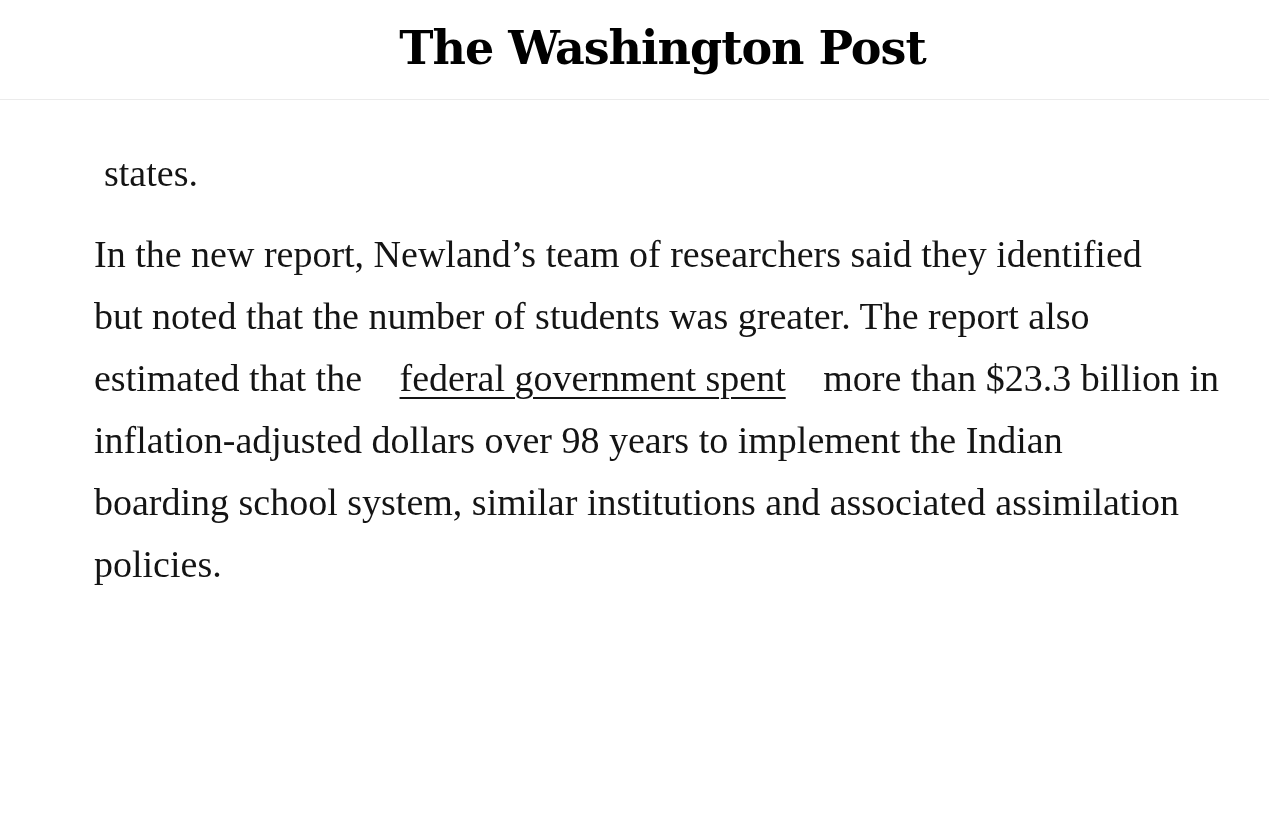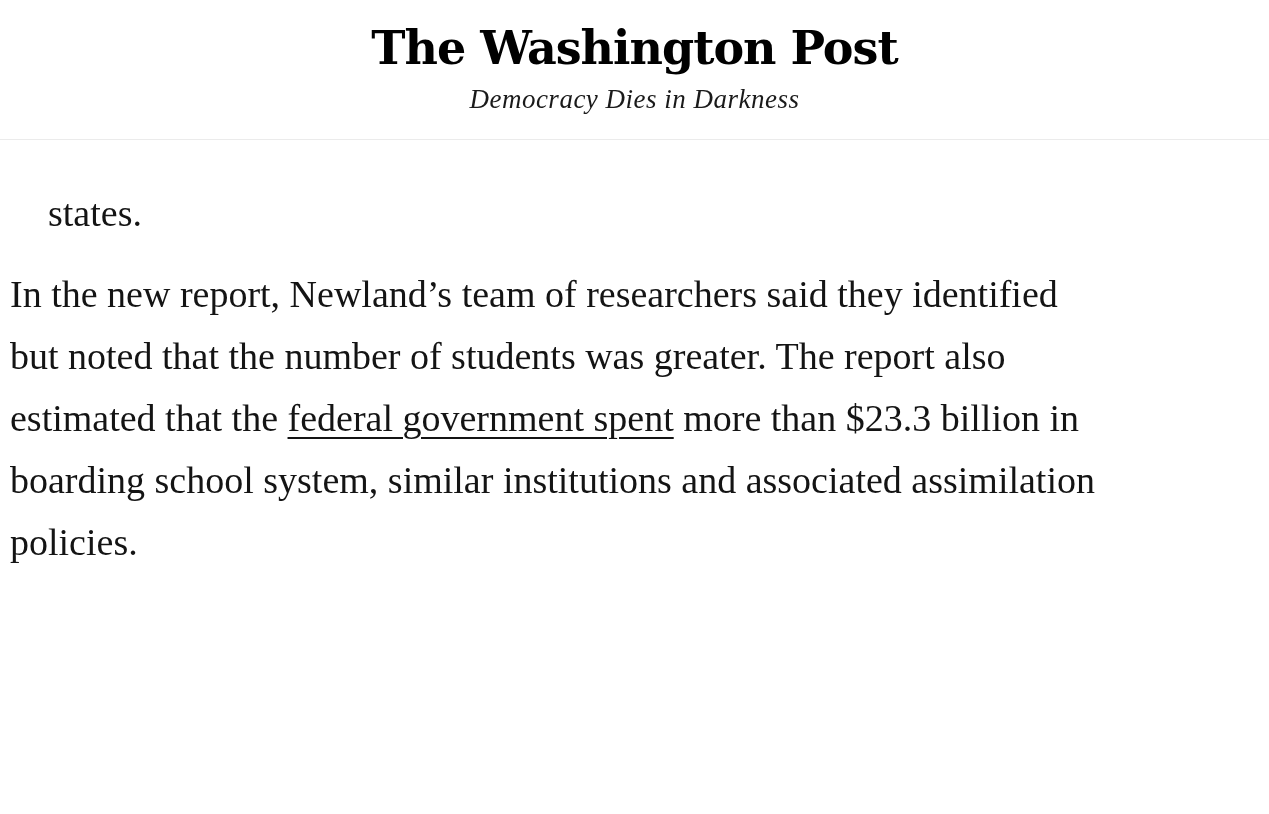--- a/index.html
+++ b/index.html
@@ -1,20 +1,20 @@
 <!DOCTYPE html>
 <html style="--text-color: #141414; --divider-color: #ebebeb; --bg-color: #ffffff;"><head>
 <meta charset="utf-8">
 <style>
   :root {
     --text-color: #141414;
     --divider-color: #ebebeb;
     --bg-color: #ffffff;
   }
-  * { box-sizing: border-box; }
+  * { box-sizing: border-box; padding-left: 28px; }
   html, body {
     margin: 0;
     padding: 0;
     background: var(--bg-color);
     width: 1269px;
     height: 814px;
     overflow: hidden;
   }
   body {
     font-family: "Liberation Serif", "DejaVu Serif", serif;
@@ -75,29 +75,29 @@
     text-decoration-thickness: 2px;
     text-underline-offset: 6px;
     cursor: pointer;
   }
 </style>
 </head>
 <body>
 
 <header class="masthead">
   <div class="logo">The Washington Post</div>
-  <div class="tagline">Democracy Dies in Darkness</div>
 </header>
 
 <hr class="divider">
 
 <main class="article">
     <div class="paragraph indented">
       <div class="line"><span>states.</span></div>
     </div>
     <div class="paragraph">
       <div class="line"><span>In the new report, Newland’s team of researchers said they identified</span></div>
       <div class="line"><span>but noted that the number of students was greater. The report also</span></div>
       <div class="line"><span>estimated that the </span><a class="article-link">federal government spent</a><span> more than $23.3 billion in</span></div>
+      <div class="line"><span>inflation-adjusted dollars over 98 years to implement the Indian</span></div>
       <div class="line"><span>boarding school system, similar institutions and associated assimilation</span></div>
       <div class="line"><span>policies.</span></div>
     </div>
   </main>
 
 </body></html>

